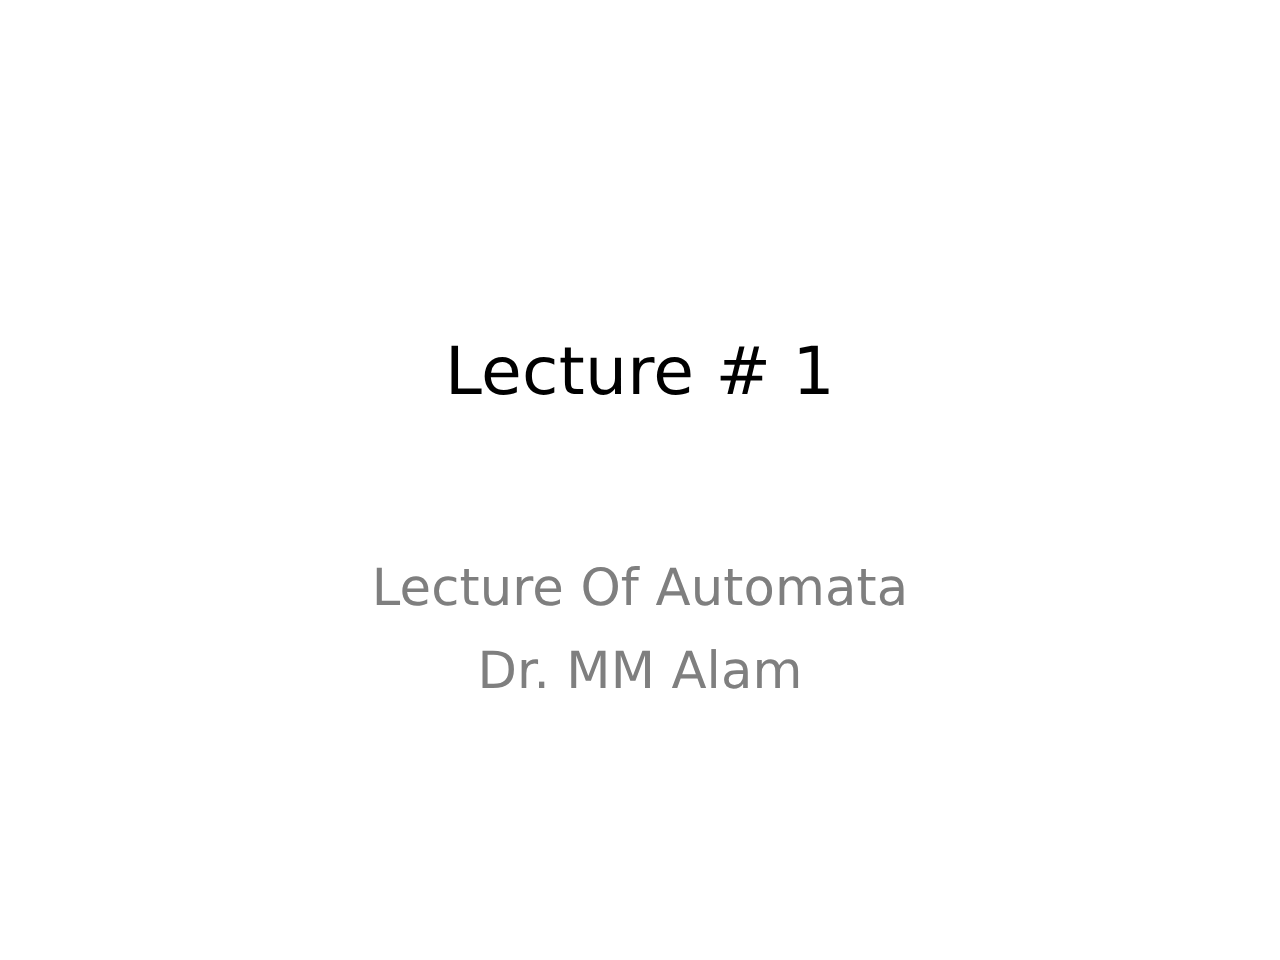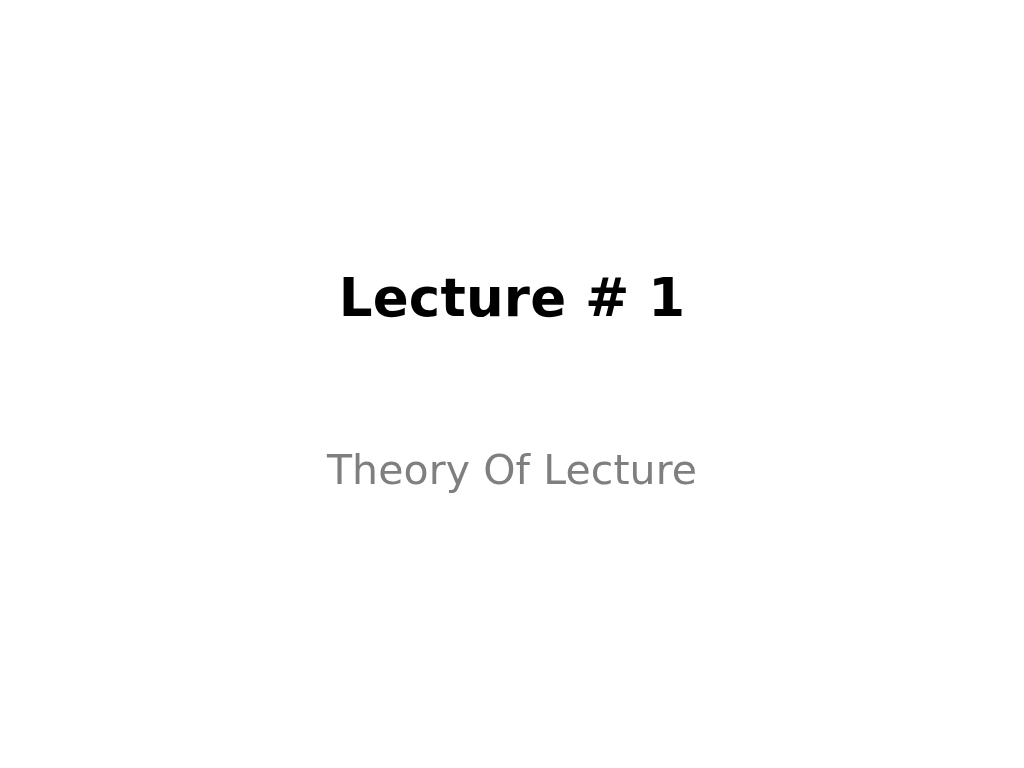--- a/index.html
+++ b/index.html
@@ -27,21 +27,21 @@
     position: absolute;
     left: 77px;
     top: 268px;
     width: 870px;
     text-align: center;
   }
   .slide-title {
     margin: 0;
     font-family: "DejaVu Sans", sans-serif;
     font-size: 53px;
-    font-weight: 700;
+    font-weight: 400;
     line-height: 1.12;
     color: #000000;
     letter-spacing: 0.2px;
     white-space: pre;
   }
 
   
   .subtitle-block {
     position: absolute;
     left: 77px;
@@ -63,16 +63,17 @@
 </head>
 <body>
 
 <div class="slide">
 
   <div class="title-block">
     <h1 class="slide-title">Lecture # 1</h1>
   </div>
 
   <div class="subtitle-block">
-    <p class="subtitle-line">Theory Of Lecture</p>
+    <p class="subtitle-line">Lecture Of Automata</p>
+    <p class="subtitle-line">Dr. MM Alam</p>
   </div>
 
 </div>
 
 </body></html>

